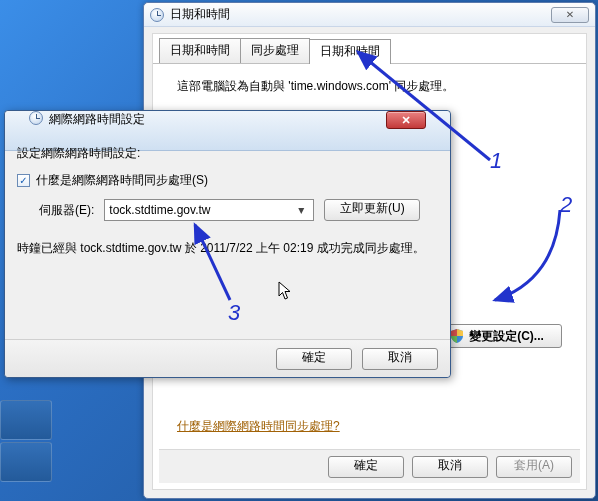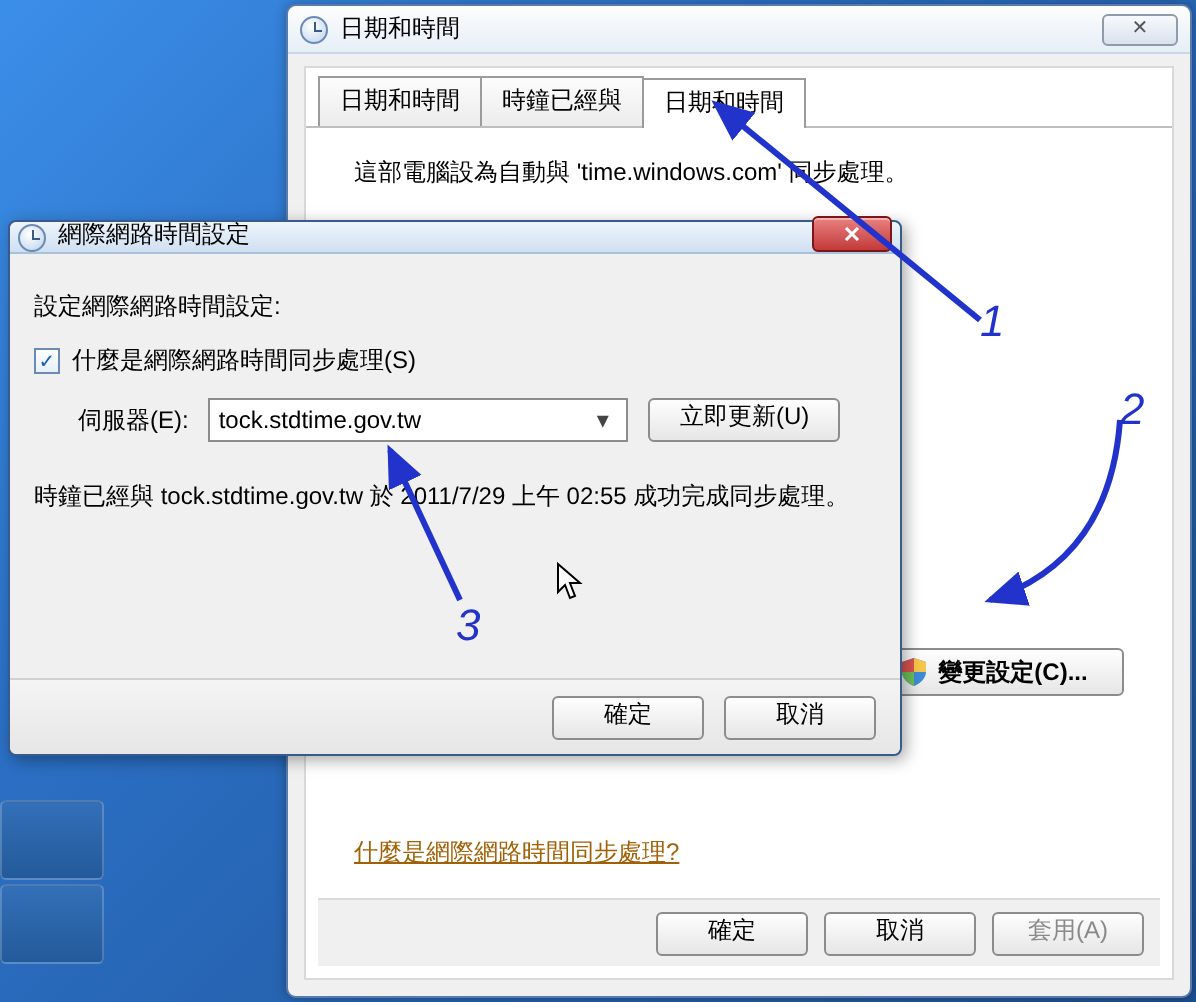--- a/index.html
+++ b/index.html
@@ -63,23 +63,23 @@
   }
   .w7btn.disabled { color:#8a8a8a; }
 
   
   .win-front {
     position:absolute; left:4px; top:110px; width:447px; height:268px;
     background:#f0f0f0; border:1px solid #375b8c; border-radius:4px;
     box-shadow: 2px 2px 8px rgba(0,0,0,.35);
   }
   .win-front .titlebar {
-    height:16px; background:linear-gradient(#eef4fb,#cfe0f2);
+    height:40px; background:linear-gradient(#eef4fb,#cfe0f2);
     border-bottom:1px solid #aac1dc; border-radius:4px 4px 0 0;
-    display:flex; align-items:flex-end; padding:0 4px; gap:6px; position:relative;
+    display:flex; align-items:flex-start; padding:0 24px; gap:6px; position:relative;
   }
   .win-front .close-btn {
     margin-left:auto; width:40px; height:18px; border:1px solid #7a1616; border-radius:3px;
     background:linear-gradient(#e98181,#c33a3a); color:#fff; display:flex;
     align-items:center; justify-content:center; font-weight:bold; font-size:11px;
     box-shadow: inset 0 1px 0 rgba(255,255,255,.4);
   }
   .win-front .content { position:absolute; left:12px; right:12px; top:34px; bottom:42px; }
   .row { margin-bottom:10px; display:flex; align-items:center; gap:6px; }
   .checkbox {
@@ -122,21 +122,21 @@
   <div class="titlebar">
     <span class="clock-icon"></span>
     <span>日期和時間</span>
     <div class="close-btn">
       <span>✕</span>
     </div>
   </div>
   <div class="body">
     <div class="tabs">
       <div class="tab"><span>日期和時間</span></div>
-      <div class="tab"><span>時鐘已經與</span></div>
+      <div class="tab"><span>同步處理</span></div>
       <div class="tab active"><span>日期和時間</span></div>
     </div>
     <div class="tab-content">
       <div class="sync-desc">這部電腦設為自動與 'time.windows.com' 同步處理。</div>
       <div class="change-settings-btn">
         <span class="shield-icon">
           <svg viewBox="0 0 14 14">
               <path d="M7 0 L13 2 V7 C13 10 10 13 7 14 C4 13 1 10 1 7 V2 Z" fill="#3d8bd8"></path>
               <path d="M7 0 L13 2 V7 H7 Z" fill="#f6c64a"></path>
               <path d="M7 7 H1 V7 C1 10 4 13 7 14 Z" fill="#6bbf5b"></path>
@@ -178,21 +178,21 @@
     <div class="server-row">
       <span class="server-label">伺服器(E):</span>
       <div class="combo">
         <span class="text">tock.stdtime.gov.tw</span>
         <span class="arrow">▾</span>
       </div>
       <div class="w7btn" style="min-width:96px">
           <span>立即更新(U)</span>
         </div>
     </div>
-    <div class="status">時鐘已經與 tock.stdtime.gov.tw 於 2011/7/29 上午 02:55 成功完成同步處理。</div>
+    <div class="status">時鐘已經與 tock.stdtime.gov.tw 於 2011/7/22 上午 02:19 成功完成同步處理。</div>
   </div>
   <div class="footer">
     <div class="w7btn">
         <span>確定</span>
       </div>
     <div class="w7btn">
         <span>取消</span>
       </div>
   </div>
 </div>

